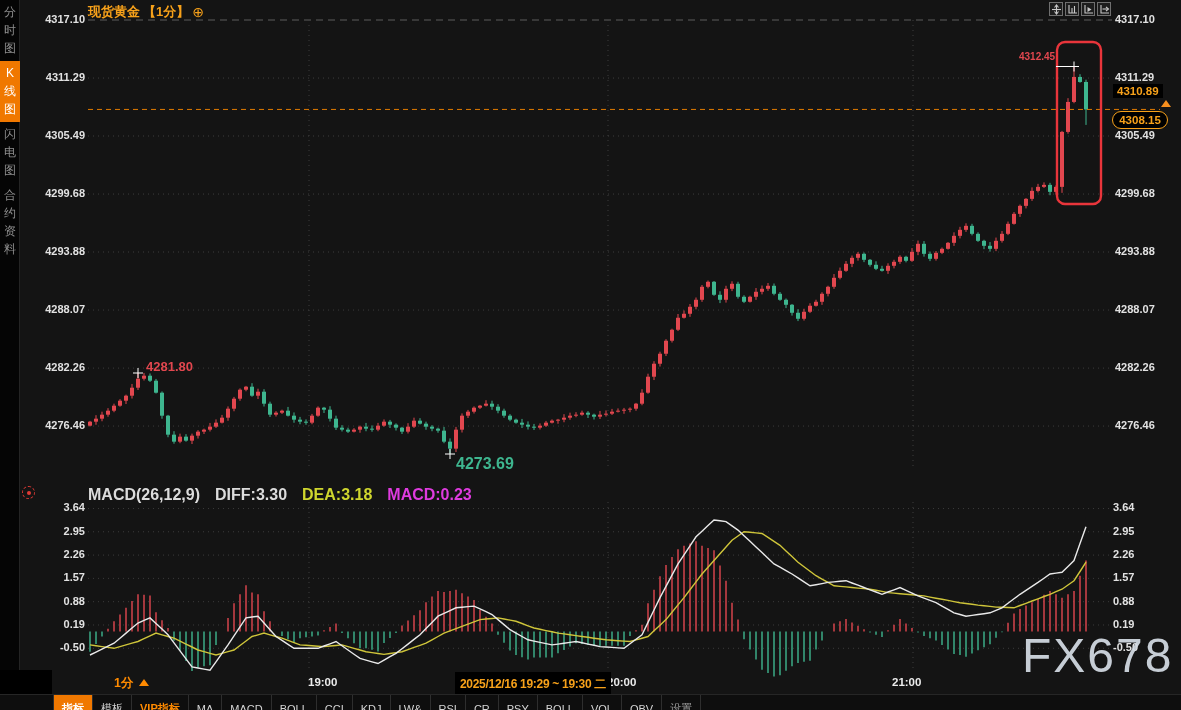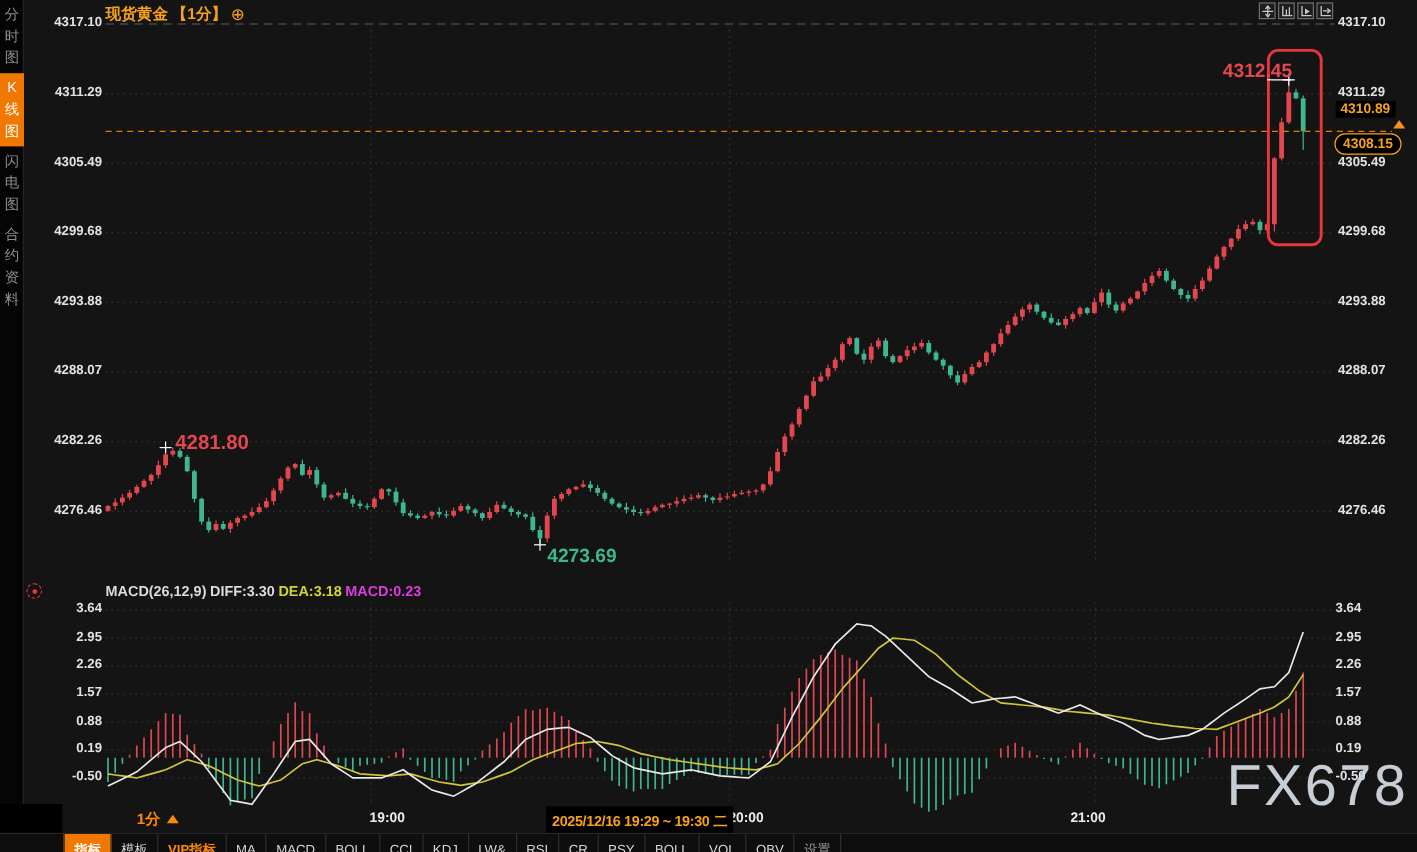--- a/index.html
+++ b/index.html
@@ -26,21 +26,21 @@
   .axlbl.right { text-align:left; }
   .axlbl.left  { width:62px; text-align:right; }
 
   #prev-price { position:absolute; left:1113px; background:#000; color:#f7a11a; font-size:11.5px; font-weight:700; padding:1px 4px; z-index:4;}
   #cur-price  { position:absolute; left:1112px; width:56px; height:18px; background:#000; border:1px solid #f7a11a;
                 color:#f7a11a; font-size:11.5px; font-weight:700; display:flex; align-items:center; justify-content:center; z-index:4;}
   #scroll-latest { position:absolute; left:1161px; width:0; height:0; border-left:5px solid transparent; border-right:5px solid transparent;
                    border-bottom:7px solid #f78f1e; z-index:4; cursor:pointer;}
 
   
-  #macd-head { position:absolute; left:88px; top:486px; z-index:4; font-size:12px; font-weight:700; color:#dcdcdc; display:flex; gap:3px;}
+  #macd-head { position:absolute; left:88px; top:486px; z-index:4; font-size:16px; font-weight:700; color:#dcdcdc; display:flex; gap:15px;}
   #macd-head .dea { color:#cfd62e; } #macd-head .macdv { color:#df3bdf; }
   #macd-target { position:absolute; left:22px; top:486px; width:13px; height:13px; border:1px dashed #e03a35; border-radius:50%; z-index:4;
                  display:flex; align-items:center; justify-content:center;}
   #macd-target::after { content:""; width:4px; height:4px; border-radius:50%; background:#e03a35; }
 
   
   #axisrow { position:absolute; left:0; top:670px; width:1181px; height:24px; z-index:5; }
   .tlbl { position:absolute; top:6px; font-size:11.5px; font-weight:700; color:#ececec; }
   #tf { position:absolute; left:114px; top:5px; color:#ff8a00; font-size:12.5px; font-weight:700; cursor:pointer;}
   #tf .tri { display:inline-block; margin-left:6px; width:0; height:0; border-left:5px solid transparent; border-right:5px solid transparent; border-bottom:7px solid #ff8a00; vertical-align:1px;}
@@ -698,22 +698,22 @@
       <div class="axlbl left" style="left: 23px; top: 548.08px;">2.26</div>
       <div class="axlbl right" style="left: 1113px; top: 548.08px;">2.26</div>
       <div class="axlbl left" style="left: 23px; top: 571.381px;">1.57</div>
       <div class="axlbl right" style="left: 1113px; top: 571.381px;">1.57</div>
       <div class="axlbl left" style="left: 23px; top: 594.682px;">0.88</div>
       <div class="axlbl right" style="left: 1113px; top: 594.682px;">0.88</div>
       <div class="axlbl left" style="left: 23px; top: 617.984px;">0.19</div>
       <div class="axlbl right" style="left: 1113px; top: 617.984px;">0.19</div>
       <div class="axlbl left" style="left: 23px; top: 641.285px;">-0.50</div>
       <div class="axlbl right" style="left: 1113px; top: 641.285px;">-0.50</div>
-      <div class="axlbl " style="left: 1019px; top: 51px; color: rgb(226, 71, 79); font-size: 16px;">4312.45</div>
-      <div class="axlbl " style="left: 146px; top: 359px; color: rgb(226, 71, 79); font-size: 17px;">4281.80</div>
+      <div class="axlbl " style="left: 1019px; top: 51px; color: rgb(226, 71, 79); font-size: 10px;">4312.45</div>
+      <div class="axlbl " style="left: 146px; top: 359px; color: rgb(226, 71, 79); font-size: 13px;">4281.80</div>
       <div class="axlbl " style="left: 456px; top: 455px; color: rgb(62, 182, 143); font-size: 16px;">4273.69</div>
     </div>
 
   <div id="prev-price" style="top: 84px;">4310.89</div>
   <div id="cur-price" style="top: 111.428px; border-radius: 9px;">4308.15</div>
   <div id="scroll-latest" style="top: 100.428px;"></div>
 
   <div id="macd-target"></div>
   <div id="macd-head">
     <span>MACD(26,12,9)</span>

